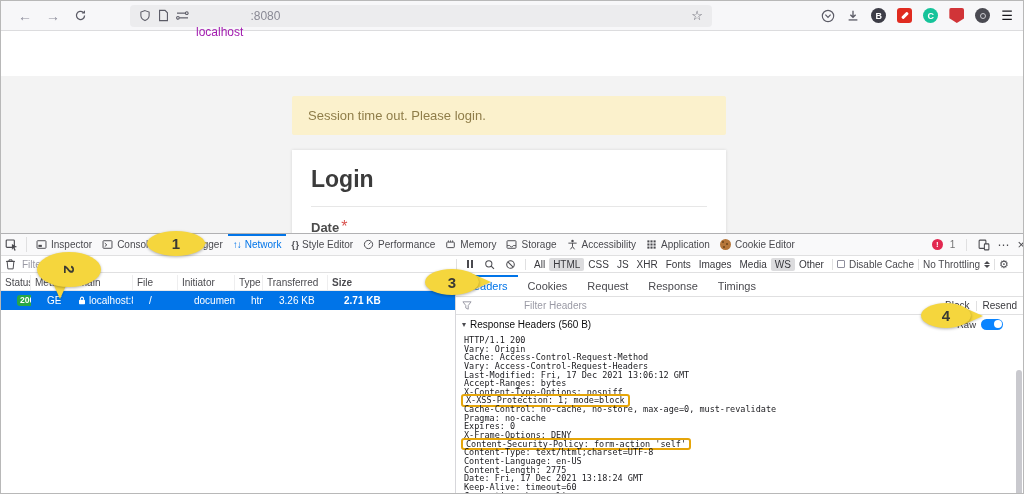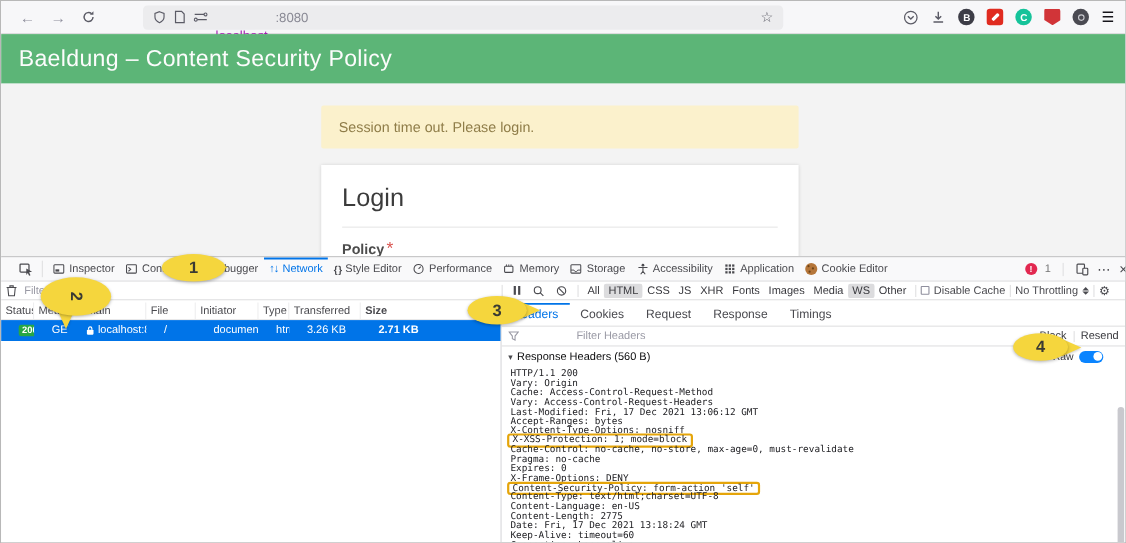--- a/index.html
+++ b/index.html
@@ -33,30 +33,30 @@
   
   .banner { position:absolute; top:30px; left:0; right:0; height:45px; background:#5cb577;
             color:#fcfcfc; display:flex; align-items:center; padding:0 16px; font-size:21px;
             letter-spacing:0.3px; }
   .webpage { position:absolute; top:75px; left:0; right:0; height:157px; background:#f3f3f3; overflow:hidden; }
   .content-col { position:absolute; left:291px; width:434px; top:0; }
   .alert { margin-top:20px; background:#fbf1cc; color:#8f7d49; font-size:13px;
            padding:12px 16px; border-radius:2px; }
   .card { margin-top:15px; background:#fff; box-shadow:0 0 3px rgba(0,0,0,.12);
           padding:14px 19px 30px; }
-  .card h2 { font-size:23px; font-weight:400; color:#3b3b3b; margin:2px 0 13px; }
+  .card h2 { font-size:23px; font-weight:700; color:#3b3b3b; margin:2px 0 13px; }
   .card hr { border:none; border-top:1px solid #e7e7e7; margin:0 0 11px; }
   .field-label { font-size:13px; font-weight:700; color:#4c4c4c; }
   .req { color:#d9534f; margin-left:2px; }
 
   
   .devtools { position:absolute; top:232px; left:0; right:0; bottom:0; background:#fff;
               border-top:1px solid #b1b1b3; color:#38383d; }
   .dt-tabbar { height:22px; background:#f9f9fa; border-bottom:1px solid #e0e0e1;
-               display:flex; align-items:stretch; padding-left:12px; font-size:10px; }
+               display:flex; align-items:stretch; padding-left:0; font-size:10px; }
   .dt-pick { display:flex; align-items:center; padding:0 4px; }
   .dt-sep { width:1px; background:#e0e0e1; margin:3px 4px; }
   .dt-tab { display:flex; align-items:center; gap:4px; padding:0 5px; color:#4a4a4f; white-space:nowrap; }
   .dt-tab.active { color:#0074e8; box-shadow:inset 0 2px 0 #0074e8; }
   .dt-tab .net-arrows { font-size:10px; color:#0074e8; letter-spacing:-1px; }
   .braces { font-size:9px; font-weight:700; letter-spacing:-1px; }
   .cookie-dot { width:11px; height:11px; border-radius:50%; background:#b5763a; position:relative; }
   .cookie-dot i { position:absolute; width:2px; height:2px; border-radius:50%; background:#6e4418; }
   .dt-right { margin-left:auto; display:flex; align-items:center; gap:7px; padding-right:2px; }
   .err-badge { width:11px; height:11px; border-radius:50%; background:#e22850; color:#fff;
@@ -185,32 +185,29 @@
         </span>
       <span class="badge-ic b-green">C</span>
       <span class="badge-ic b-shield"></span>
       <span class="badge-ic b-wheel">
           <i></i>
         </span>
       <span class="menu-ic">☰</span>
     </div>
   </div>
 
-  <div class="banner">
-    <span>Baeldung – Content Security Policy</span>
-  </div>
 
   <div class="webpage">
     <div class="content-col">
       <div class="alert">Session time out. Please login.</div>
       <div class="card">
         <h2>Login</h2>
         <hr>
         <div>
-          <span class="field-label">Policy</span><span class="req">*</span>
+          <span class="field-label">Date</span><span class="req">*</span>
         </div>
 
       </div>
     </div>
   </div>
 
   <div class="devtools">
 
     <div class="dt-tabbar">
       <span class="dt-pick">

